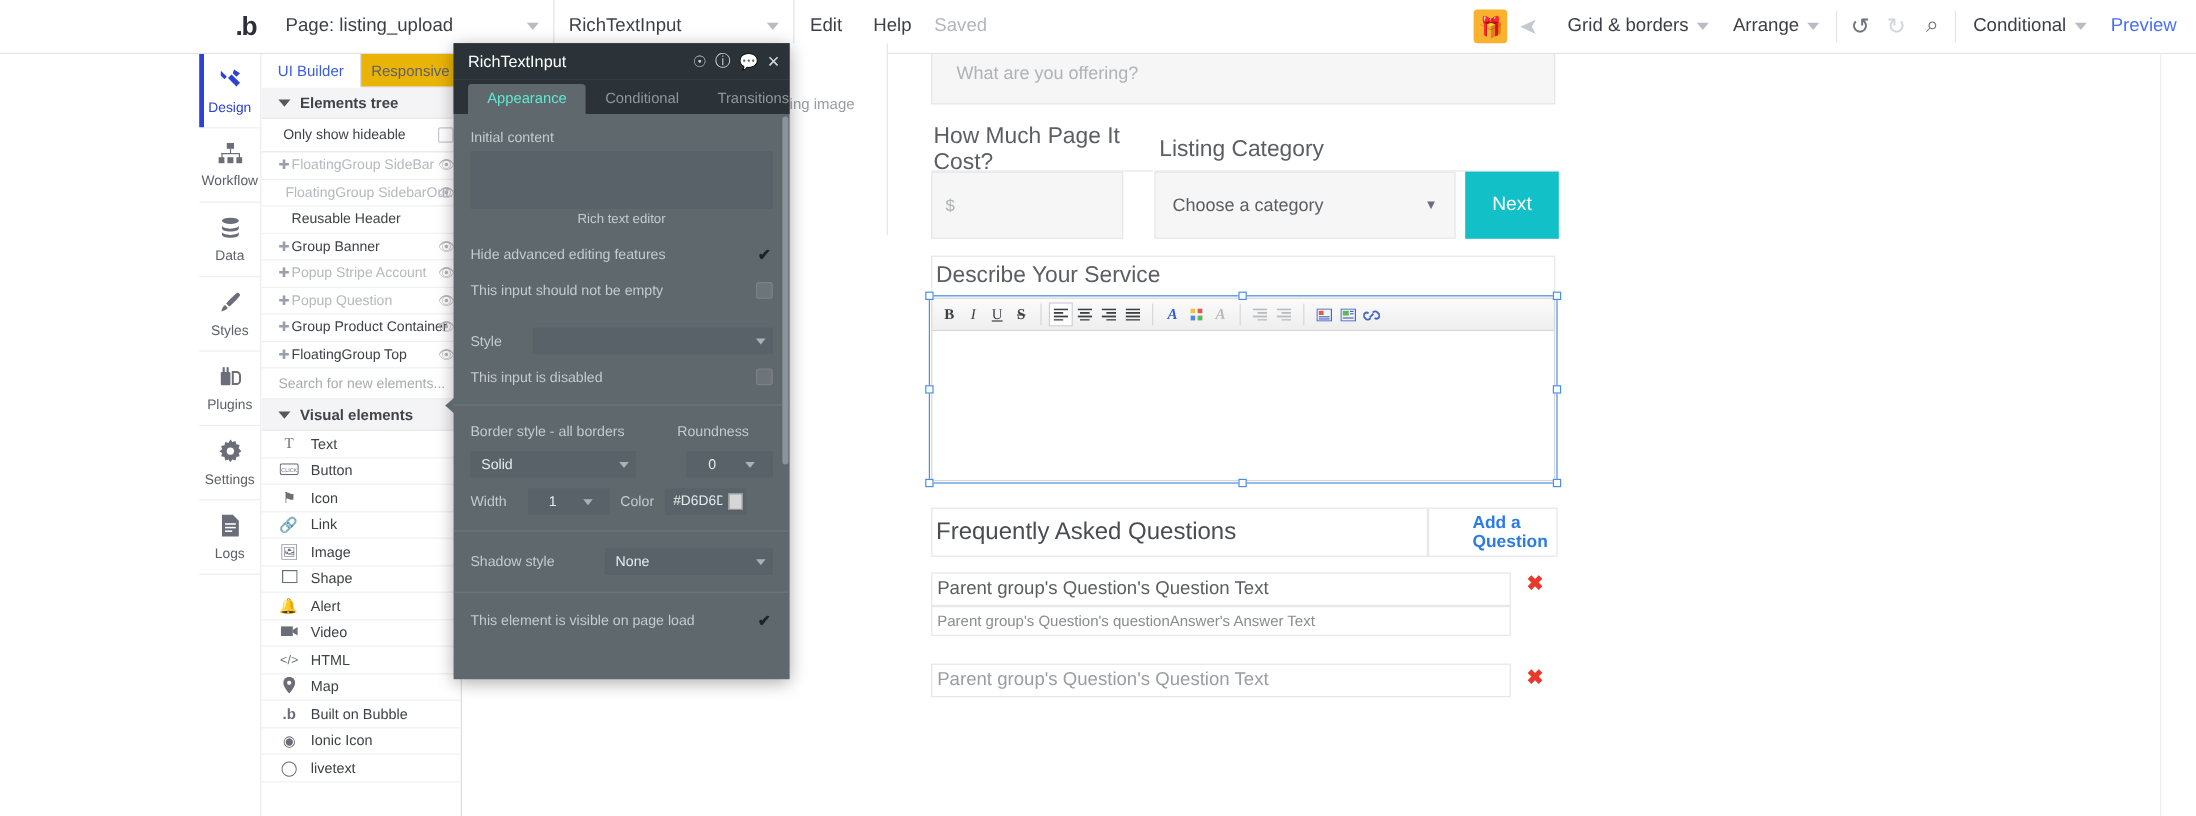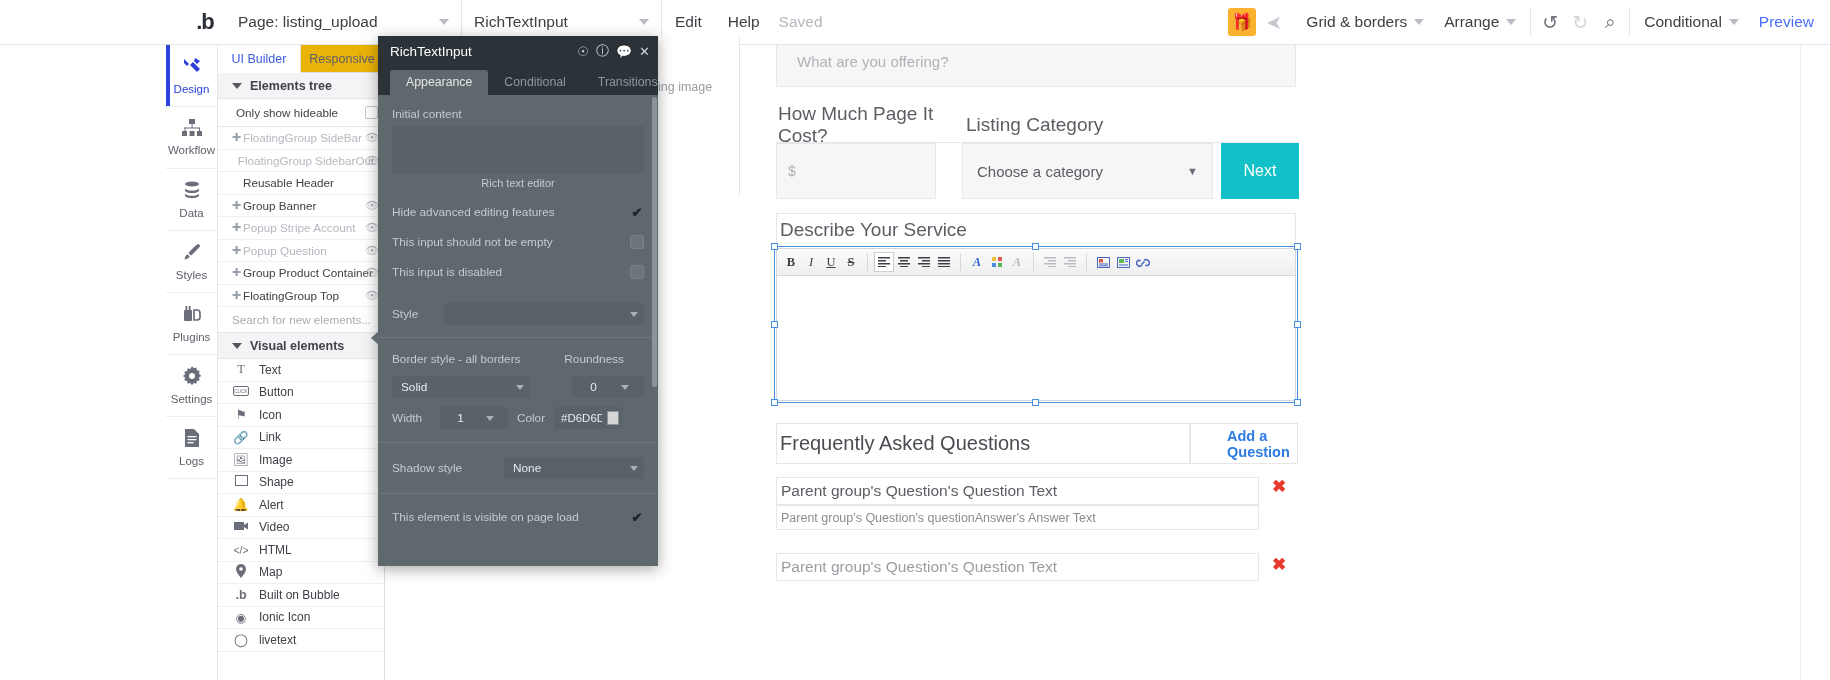--- a/index.html
+++ b/index.html
@@ -124,21 +124,21 @@
   .prop-head {
     height: 30px; background: #2b3338; display: flex; align-items: center;
     padding: 0 8px 0 12px; color: #fff; font-size: 13.5px;
   }
   .prop-head .ttl { flex: 1; }
   .prop-head .hic { margin-left: 7px; font-size: 13px; color: #cfd5d8; cursor: pointer; }
   .prop-tabs { height: 29px; background: #2b3338; display: flex; align-items: flex-end; padding-left: 12px; }
   .ptab {
     padding: 5px 16px 6px; font-size: 12.3px; color: #8d979d; cursor: pointer;
   }
-  .ptab.active { background: #5f686d; color: #e5e5e5; border-radius: 3px 3px 0 0; }
+  .ptab.active { background: #5f686d; color: #5eead4; border-radius: 3px 3px 0 0; }
   .prop-body { height: 471px; overflow: hidden; position: relative; }
   .p-label { font-size: 11.8px; color: #c5cbce; }
   .p-row { display: flex; align-items: center; padding: 0 14px; height: 30px; }
   .p-row.between { justify-content: space-between; }
   .p-title { padding: 12px 14px 5px; font-size: 11.8px; color: #c5cbce; }
   .p-textarea {
     margin: 0 14px; height: 48px; background: #596268; border: none;
   }
   .p-hint { text-align: center; padding: 3px 14px 0; font-size: 11px; color: #c5cbce; }
   .p-check {
@@ -748,31 +748,31 @@
       <div class="p-hint">Rich text editor</div>
 
       <div class="p-row between" style="margin-top:8px;">
         <span class="p-label">Hide advanced editing features</span>
         <span class="p-check on">✔</span>
       </div>
       <div class="p-row between">
         <span class="p-label">This input should not be empty</span>
         <span class="p-check"></span>
       </div>
-      <div class="p-row between">
-        <span class="p-label">This input is disabled</span>
-        <span class="p-check"></span>
-      </div>
-
       <div class="p-row" style="margin-top:12px;">
         <span class="p-label" style="width:52px;">Style</span>
         <span class="p-select" style="flex:1;">
           <span></span>
           <span class="dcaret"></span>
         </span>
+      </div>
+
+      <div class="p-row between">
+        <span class="p-label">This input is disabled</span>
+        <span class="p-check"></span>
       </div>
 
       <div class="p-sep"></div>
 
 
       <div class="p-row between" style="height:26px;">
         <span class="p-label">Border style - all borders</span>
         <span class="p-label" style="margin-right:20px;">Roundness</span>
       </div>
 

